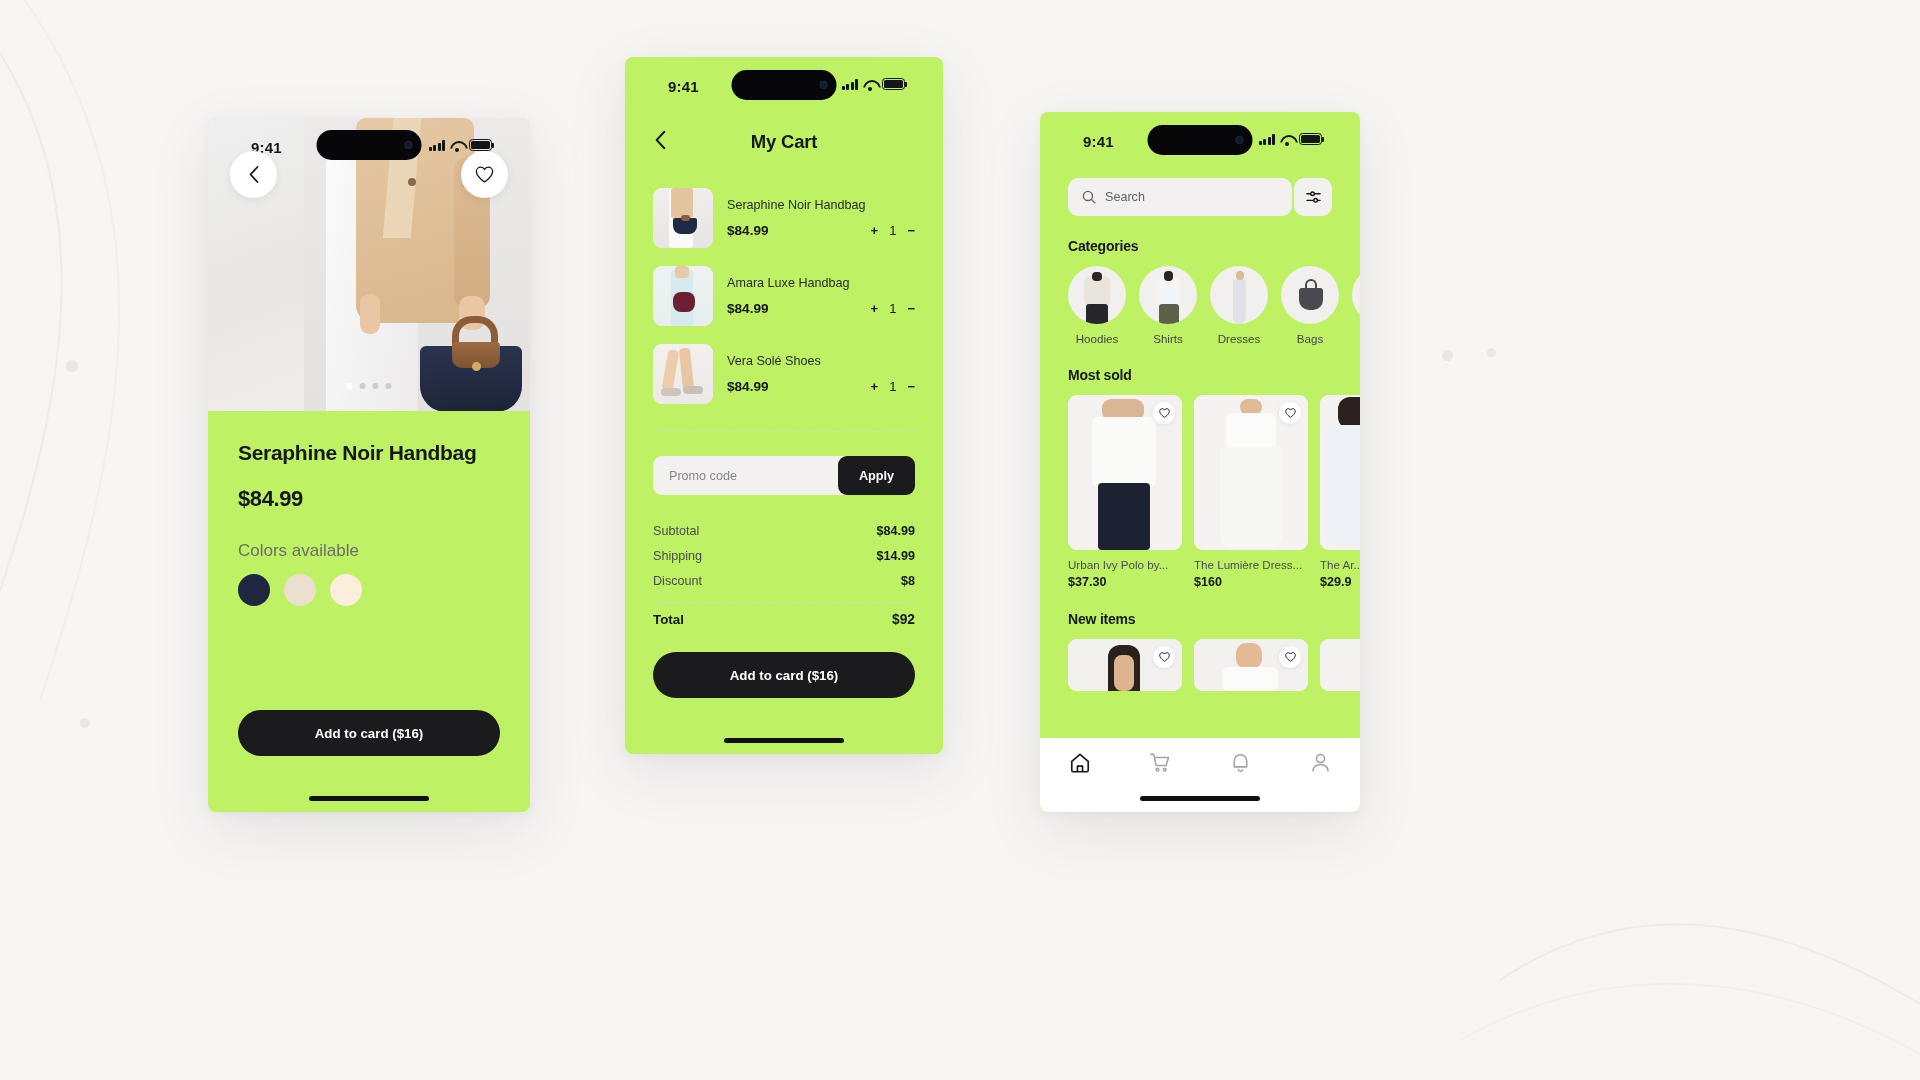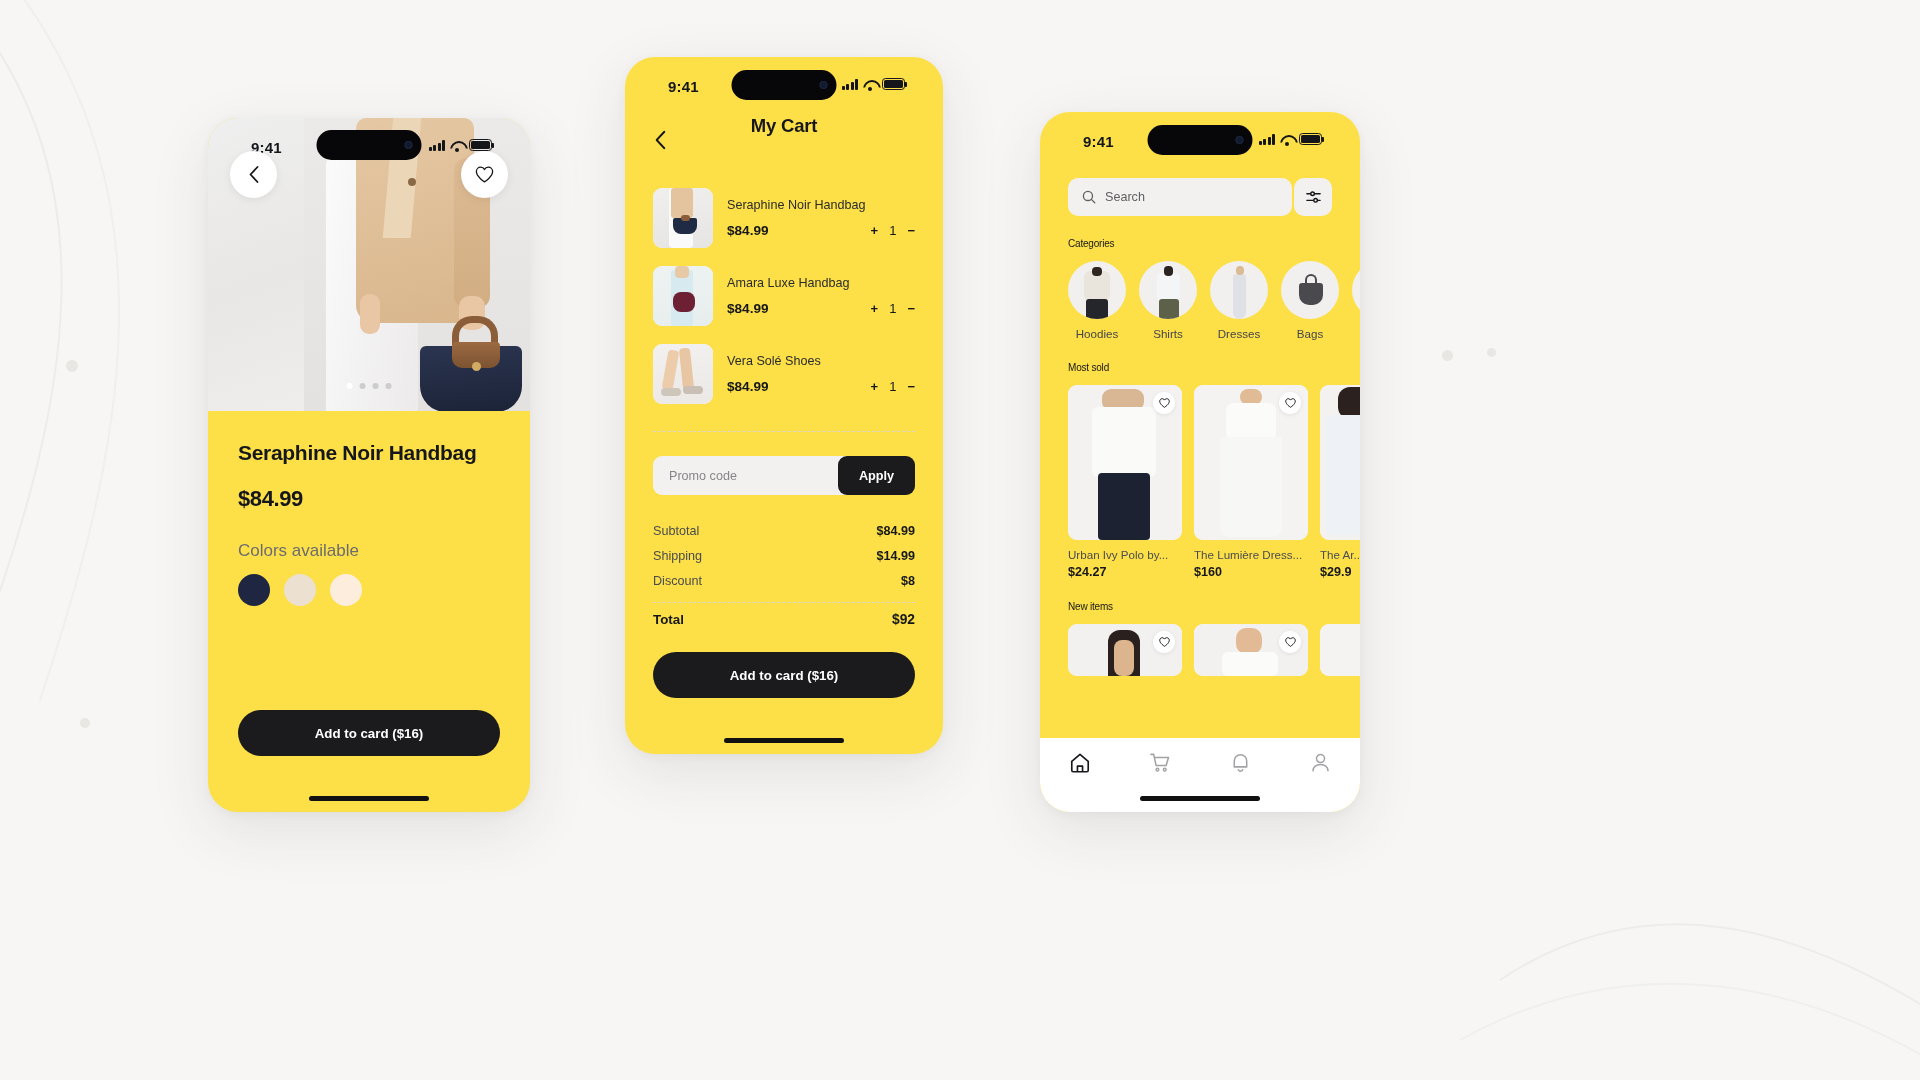--- a/index.html
+++ b/index.html
@@ -8,22 +8,22 @@
     font-family:"Liberation Sans", sans-serif;
     background:#f7f6f4;
     position:relative;
   }
   .bg-swirls { position:absolute; inset:0; pointer-events:none; }
   .bg-dot { position:absolute; border-radius:50%; background:#e9e7e3; }
 
   
   .phone {
     position:absolute;
-    background:#fde047;
-    border-radius:30px;
+    background:#bef264;
+    border-radius:8px;
     overflow:hidden;
     box-shadow:0 18px 60px rgba(60,50,45,0.10), 0 2px 10px rgba(60,50,45,0.05);
   }
   #phone-product { left:208px; top:118px; width:322px; height:694px; }
   #phone-cart    { left:625px; top:57px;  width:318px; height:697px; }
   #phone-home    { left:1040px;top:112px; width:320px; height:700px; }
 
   
   .statusbar {
     height:54px; position:relative;
@@ -118,21 +118,21 @@
   .swatch { width:32px; height:32px; border-radius:50%; cursor:pointer; }
   .cta {
     position:absolute; left:30px; right:30px; bottom:56px;
     height:46px; border-radius:27px; background:#1b1b1d; color:#fff;
     font-size:13.3px; font-weight:bold; display:flex; align-items:center;
     justify-content:center; cursor:pointer; border:none;
     font-family:"Liberation Sans", sans-serif;
   }
 
   
-  .cart-head { position:relative; height:54px; display:flex; 
+  .cart-head { position:relative; height:54px; display:flex; align-items:center;
     justify-content:center; margin-top:4px; }
   .cart-back { position:absolute; left:30px; top:50%; transform:translateY(-50%); cursor:pointer; }
   .cart-title { font-size:18.5px; font-weight:bold; color:#16171b; letter-spacing:-.2px; }
 
   .cart-list { padding:10px 28px 0 28px; }
   .cart-item { display:flex; gap:14px; padding:9px 0; align-items:center; }
   .ci-thumb { width:60px; height:60px; border-radius:9px; flex:none; overflow:hidden;
     position:relative; background:#efeeec; }
   .ci-info { flex:1; min-width:0; }
   .ci-name { font-size:12.6px; color:#2a2b2f; white-space:nowrap; overflow:hidden;
@@ -166,21 +166,21 @@
   
   .search-row { margin:12px 28px 0 28px; display:flex; gap:2px; align-items:flex-end; }
   .search-box { flex:1; height:38px; background:#f2f1ef; border-radius:10px;
     display:flex; align-items:center; gap:9px; padding:0 14px; }
   .search-box input { border:none; background:transparent; outline:none; flex:1;
     font-size:12.6px; color:#5f6064; font-family:"Liberation Sans", sans-serif; }
   .search-box input::placeholder { color:#5f6064; }
   .filter-btn { width:38px; height:38px; border-radius:10px; background:#f2f1ef;
     display:flex; align-items:center; justify-content:center; cursor:pointer; }
 
-  .sec-title { margin:22px 28px 0 28px; font-size:10px; font-weight:normal;
+  .sec-title { margin:22px 28px 0 28px; font-size:14px; font-weight:bold;
     color:#16171b; letter-spacing:-.2px; }
 
   .cats { margin-top:12px; padding-left:28px; display:flex; gap:13px; overflow:hidden; }
   .cat { width:58px; flex:none; text-align:center; cursor:pointer; }
   .cat-img { width:58px; height:58px; border-radius:50%; background:#f1f0ee;
     overflow:hidden; position:relative; }
   .cat-label { margin-top:8px; font-size:11.6px; color:#44454a; white-space:nowrap; }
 
   .cards { margin-top:12px; padding-left:28px; display:flex; gap:12px; overflow:hidden; }
   .card { width:114px; flex:none; }
@@ -524,21 +524,21 @@
           <div class="sh" style="left:24px;top:22px;width:64px;height:70px;background:#fafaf8;border-radius:6px"></div>
           <div class="sh" style="left:30px;top:88px;width:52px;height:67px;background:#1c2232"></div>
         </div>
         <div class="heart-chip">
           <svg width="11" height="10" viewBox="0 0 24 22">
               <path d="M12 20.5 C12 20.5 1.5 14 1.5 7.2 C1.5 3.8 4.2 1.5 7.1 1.5 C9.3 1.5 11.2 2.9 12 4.6 C12.8 2.9 14.7 1.5 16.9 1.5 C19.8 1.5 22.5 3.8 22.5 7.2 C22.5 14 12 20.5 12 20.5Z" stroke="#16171b" stroke-width="2.2" fill="none" stroke-linejoin="round"></path>
             </svg>
         </div>
       </div>
       <div class="card-name">Urban Ivy Polo by...</div>
-      <div class="card-price">$24.27</div>
+      <div class="card-price">$37.30</div>
     </div>
     <div class="card">
       <div class="card-img">
         <div class="fig">
           <div class="fg-bg" style="background:#f4f3f1"></div>
           <div class="sh" style="left:46px;top:4px;width:22px;height:16px;background:#e0bb95;border-radius:8px"></div>
           <div class="sh" style="left:32px;top:18px;width:50px;height:38px;background:#fbfbfa;border-radius:8px"></div>
           <div class="sh" style="left:26px;top:52px;width:62px;height:100px;background:#f7f7f6;border-radius:4px 4px 10px 10px"></div>
         </div>
         <div class="heart-chip">

